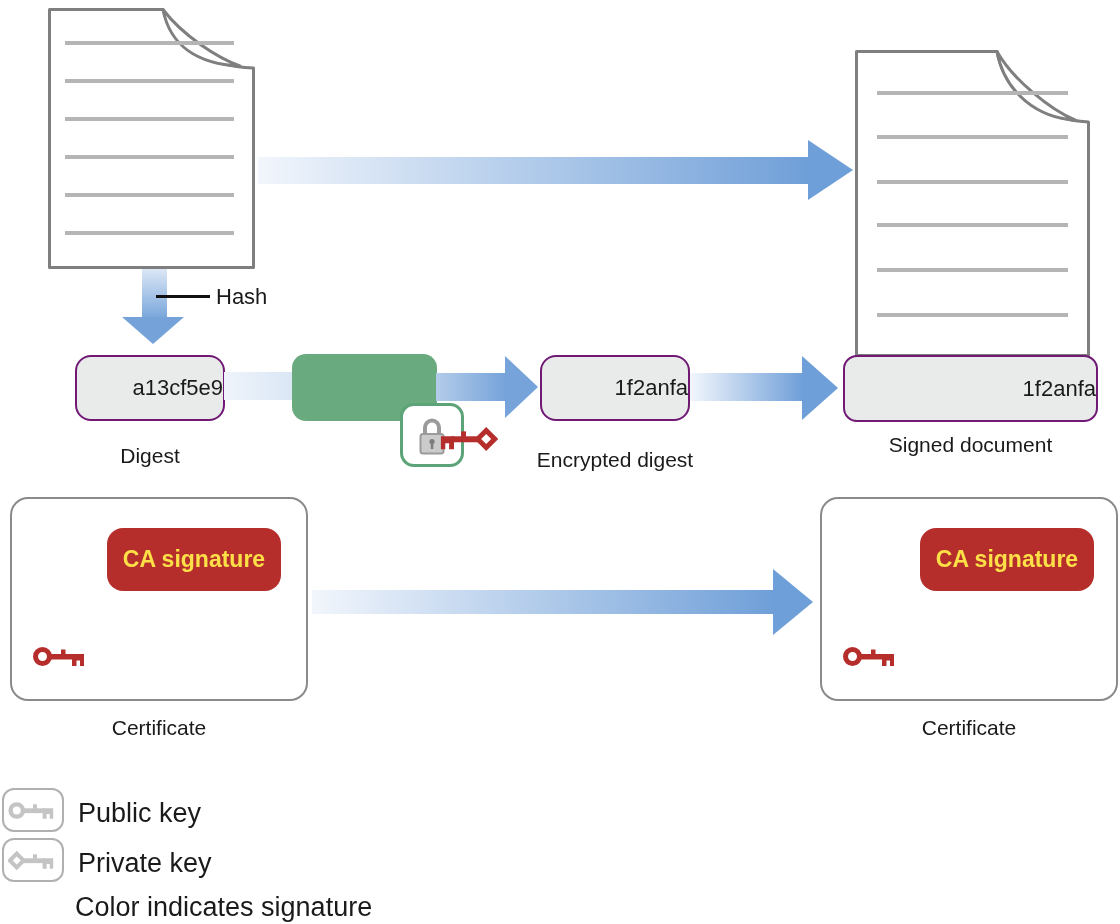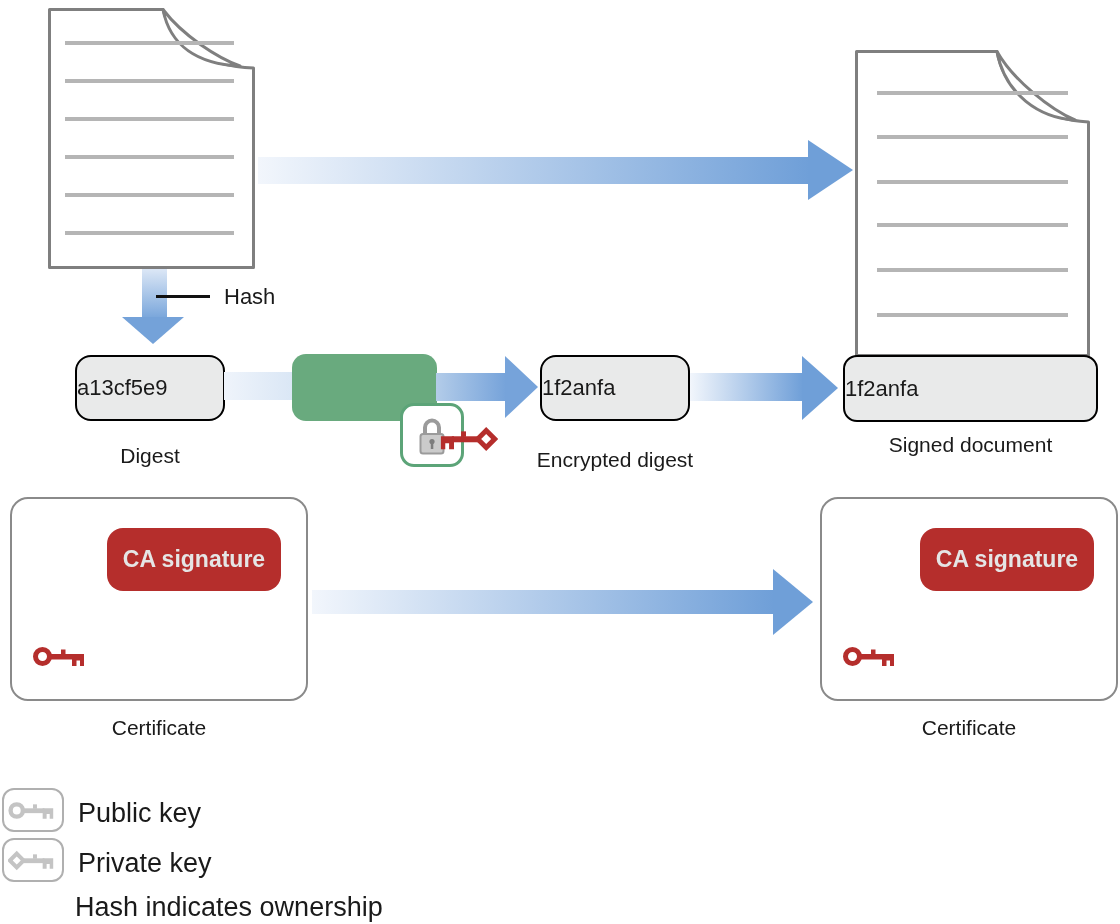--- a/index.html
+++ b/index.html
@@ -9,34 +9,34 @@
   }
   .abs{position:absolute;}
   
   .shaft{position:absolute;background:linear-gradient(90deg,#f2f6fc 0%,#6f9fd8 100%);}
   .shaft-light{position:absolute;background:linear-gradient(90deg,#eff4fb 0%,#d9e6f5 100%);}
   .shaft-mid{position:absolute;background:linear-gradient(90deg,#b3cce9 0%,#76a3da 100%);}
   .shaft-down{position:absolute;background:linear-gradient(180deg,#dce7f6 0%,#79a6db 100%);}
   .head{position:absolute;width:0;height:0;border-style:solid;}
   
   .pill{
-    position:absolute;background:#e9eaea;border:2px solid #000000;border-radius:16px;
-    display:flex;align-items:center;justify-content:flex-start;font-size:22px;box-sizing:border-box;
+    position:absolute;background:#e9eaea;border:2px solid #701a75;border-radius:16px;
+    display:flex;align-items:center;justify-content:flex-end;font-size:22px;box-sizing:border-box;
   }
   .lbl{position:absolute;font-size:27px;white-space:nowrap;}
   .lbl-c{position:absolute;font-size:21px;text-align:center;}
   .greenbox{position:absolute;background:#69aa7e;border-radius:14px;}
   .lockbox{
     position:absolute;background:#ffffff;border:3px solid #5ca478;border-radius:14px;box-sizing:border-box;
   }
   .cert{
     position:absolute;background:#ffffff;border:2px solid #8a8a8a;border-radius:18px;box-sizing:border-box;
   }
   .badge{
-    position:absolute;background:#b52e2c;border-radius:16px;color:#e5e5e5;font-weight:bold;font-size:23px;
+    position:absolute;background:#b52e2c;border-radius:16px;color:#fde047;font-weight:bold;font-size:23px;
     display:flex;align-items:center;justify-content:center;
   }
   .legendbox{
     position:absolute;background:#ffffff;border:2px solid #b0b0b0;border-radius:12px;box-sizing:border-box;
     display:flex;align-items:center;justify-content:center;
   }
   .keysvg{display:block;}
   .flip{transform:scaleX(-1);}
 </style>
 </head>
@@ -56,21 +56,21 @@
       <line x1="17" y1="225" x2="186" y2="225"></line>
     </g>
   </svg>
 
   <div class="shaft" style="left:258px;top:157px;width:552px;height:27px;"></div>
   <div class="head" style="left:808px;top:140px;border-width:30px 0 30px 45px;border-color:transparent transparent transparent #6f9fd8;"></div>
 
   <div class="shaft-down" style="left:142px;top:269px;width:25px;height:49px;"></div>
   <div class="head" style="left:122px;top:317px;border-width:27px 31px 0 31px;border-color:#74a2d9 transparent transparent transparent;"></div>
   <div class="abs" style="left:156px;top:295px;width:54px;height:3px;background:#111;"></div>
-  <div class="lbl" style="left:224px;top:284px;font-size:22px;text-align:right;">Hash</div>
+  <div class="lbl" style="left:216px;top:284px;font-size:22px;text-align:right;">Hash</div>
 
   <div class="pill" style="left:75px;top:355px;width:150px;height:66px;">
     <span>a13cf5e9</span>
   </div>
   <div class="lbl-c" style="left:75px;top:444px;width:150px;">Digest</div>
 
   <div class="shaft-light" style="left:224px;top:372px;width:72px;height:28px;z-index:1;"></div>
 
   <div class="greenbox" style="left:292px;top:354px;width:145px;height:67px;z-index:2;"></div>
 
@@ -156,15 +156,15 @@
   <div class="legendbox" style="left:2px;top:838px;width:62px;height:44px;">
     <svg class="keysvg" style="color:#c4c4c4;" width="50" height="29" viewBox="0 0 56 33">
       <rect x="4" y="11" width="11" height="11" fill="none" stroke="currentColor" stroke-width="4.5" transform="rotate(45 9.5 16.5)"></rect>
       <rect x="17" y="14" width="24" height="5.5" fill="currentColor"></rect>
       <rect x="28" y="9.5" width="4.5" height="5" fill="currentColor"></rect>
       <path d="M39,14 h12 v12 h-4 v-5.5 h-3.5 v5.5 h-4.5 z" fill="currentColor"></path>
     </svg>
   </div>
   <div class="lbl" style="left:78px;top:848px;">Private key</div>
 
-  <div class="lbl" style="left:75px;top:892px;">Hash indicates ownership</div>
+  <div class="lbl" style="left:75px;top:892px;">Color indicates signature</div>
 
 </div>
 
 </body></html>

